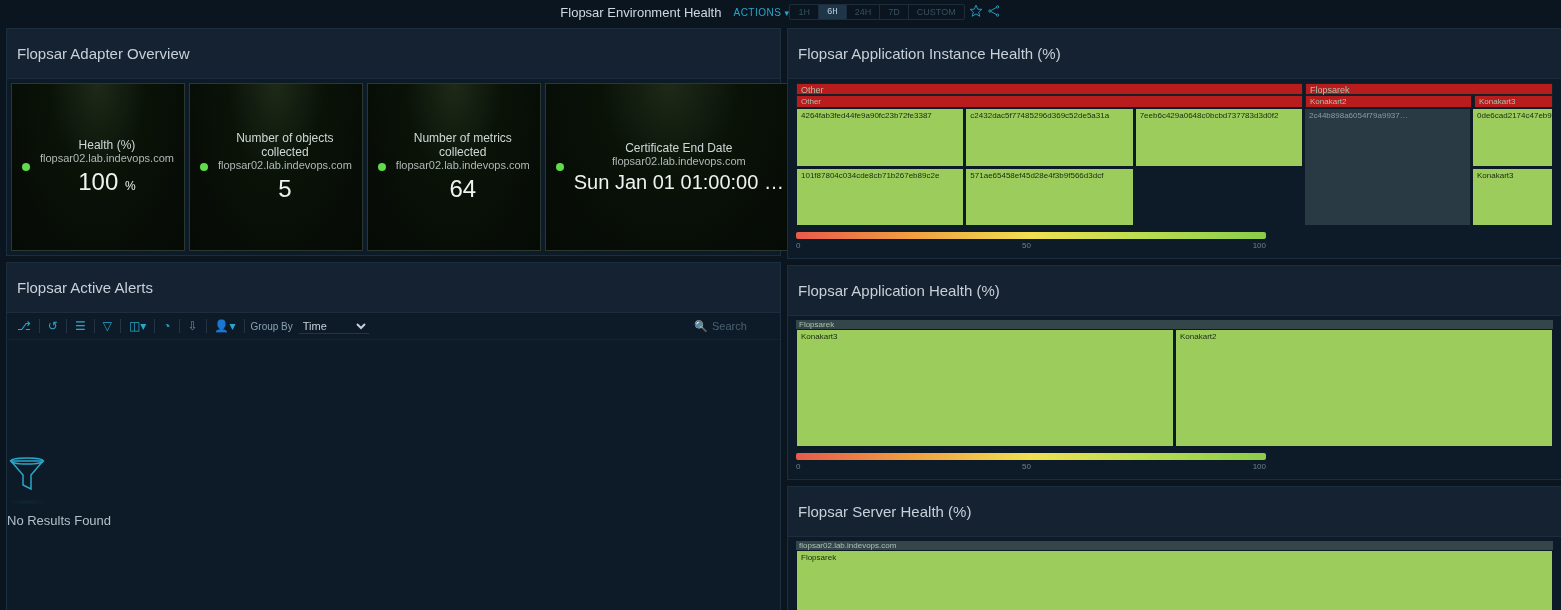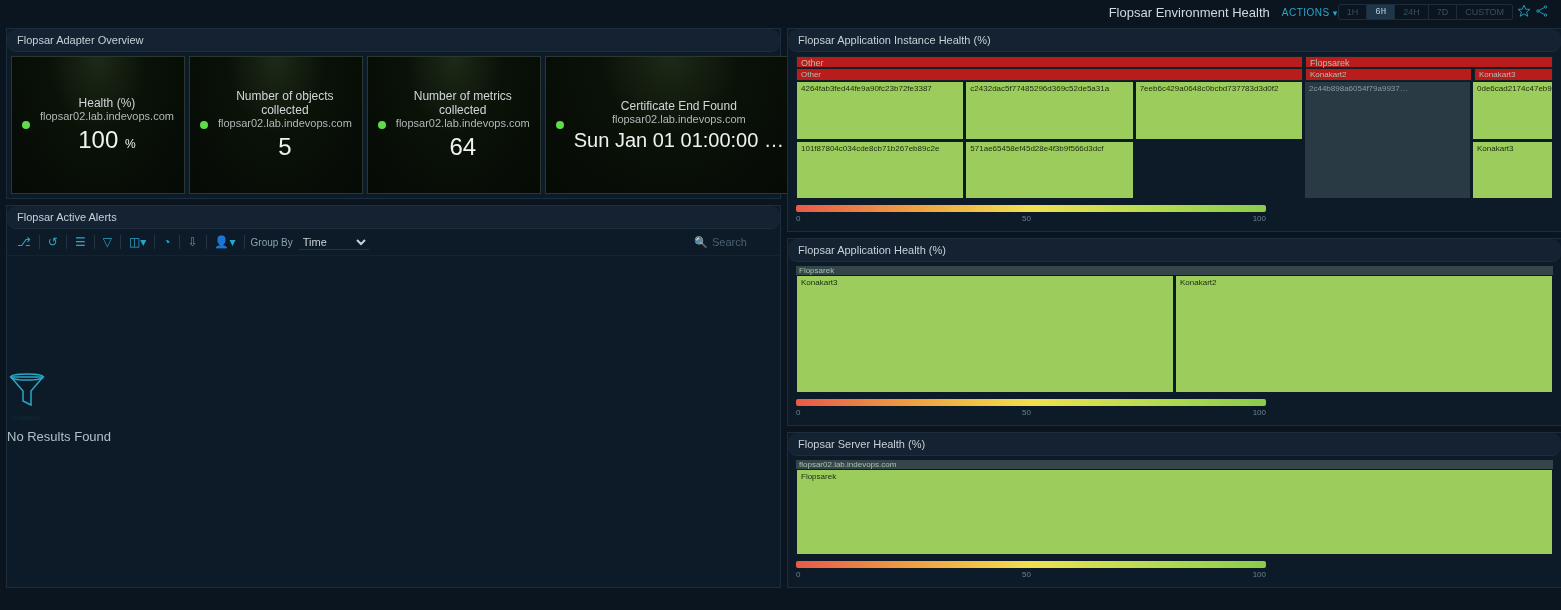--- a/index.html
+++ b/index.html
@@ -7,21 +7,21 @@
     background: #0a1520;
     color: #c8d0d8;
     font-family: Arial, Helvetica, sans-serif;
     font-size: 11px;
     width: 1561px;
     height: 610px;
     overflow: hidden;
   }
   .header {
     display: flex;
-    justify-content: flex-end;
+    justify-content: center;
     align-items: center;
     padding: 4px 12px;
     height: 24px;
   }
   .header-left { display: flex; align-items: center; gap: 12px; }
   .page-title { font-size: 13px; color: #d0d8e0; font-weight: 400; }
   .actions-link { color: #2aa6c9; font-size: 10px; letter-spacing: 0.5px; cursor: pointer; }
   .actions-link::after{ content:" \25BE"; font-size:9px;}
   .header-right { display: flex; align-items: center; gap: 4px; }
   .time-seg { display:flex; border:1px solid #1c2e3e; border-radius:2px; overflow:hidden;}
@@ -34,30 +34,29 @@
   .grid {
     display:grid;
     grid-template-columns: 775px 775px;
     gap:6px;
     padding: 4px 6px;
   }
   .panel { border:1px solid #1c2e3e; background:#0d1b28; }
   .panel-title {
     background:#142232;
     border-bottom:1px solid #1c2e3e;
-    padding:5px 10px;
-    font-size:11px;
+    padding:16px 10px;
+    font-size:15px;
     color:#c8d0d8;
-    border-radius:9px;
   }
   
   .overview-body{ padding:4px; display:flex; gap:4px;}
   .kpi {
     flex:1;
-    height:138px;
+    height:168px;
     border:1px solid #2a3830;
     background: radial-gradient(ellipse at center top, #1e2a18 0%, #0a1208 40%, #050a05 100%);
     color:#d8e0d8;
     display:flex;
     align-items:center;
     padding:14px 10px;
   }
   .kpi-dot{ width:8px; height:8px; border-radius:50%; background:#5fdc4a; flex-shrink:0; margin-right:10px;}
   .kpi-text{ flex:1; text-align:center;}
   .kpi-label{ font-size:12px; color:#d0d8d8;}
@@ -189,21 +188,21 @@
           <div class="kpi-dot"></div>
           <div class="kpi-text">
             <div class="kpi-label">Number of metrics collected</div>
             <div class="kpi-sub">flopsar02.lab.indevops.com</div>
             <div class="kpi-value">64</div>
           </div>
         </div>
         <div class="kpi">
           <div class="kpi-dot"></div>
           <div class="kpi-text">
-            <div class="kpi-label">Certificate End Found</div>
+            <div class="kpi-label">Certificate End Date</div>
             <div class="kpi-sub">flopsar02.lab.indevops.com</div>
             <div class="kpi-value" style="font-size:20px;">Sun Jan 01 01:00:00 …</div>
           </div>
         </div>
       </div>
     </div>
 
     <div class="panel" style="flex:1;">
       <div class="panel-title">Flopsar Active Alerts</div>
       <div class="alert-toolbar">

